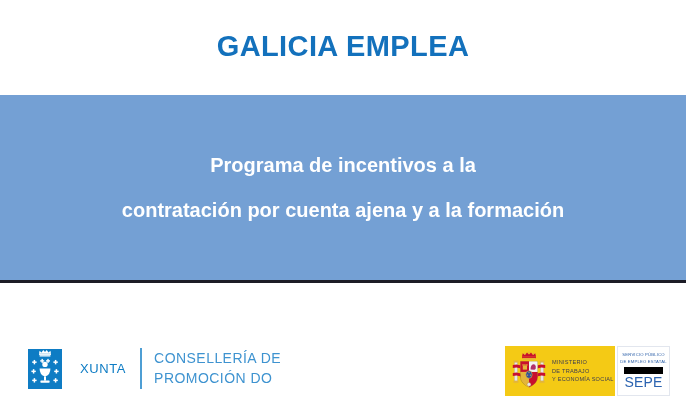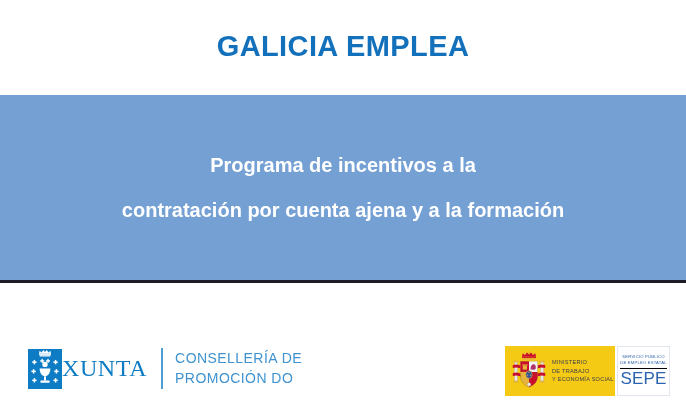--- a/index.html
+++ b/index.html
@@ -84,26 +84,26 @@
   }
   #xunta-emblem {
     width: 34px;
     height: 40px;
     background: #0E7CC4;
     position: relative;
     flex: 0 0 auto;
   }
   #xunta-emblem svg { display: block; }
   #xunta-wordmark {
-    margin-left: 0;
+    margin-left: 18px;
     color: #0E7CC4;
-    font-size: 24px;
+    font-size: 13px;
     line-height: 1.16;
     letter-spacing: 0.6px;
-    font-family: Liberation Serif, serif;
+    font-family: Liberation Sans, sans-serif;
     white-space: nowrap;
   }
   #xunta-wordmark .wm-line { display: block; }
   #logo-divider {
     width: 2px;
     height: 41px;
     background: #4E9ED4;
     margin-left: 14px;
     margin-right: 12px;
     flex: 0 0 auto;
@@ -169,24 +169,24 @@
     line-height: 1.5;
     letter-spacing: 0.18px;
     text-align: center;
     font-family: "Liberation Sans", sans-serif;
     white-space: nowrap;
   }
   #sepe-sub .sepe-line { display: block; }
   #sepe-word {
     margin-top: 2px;
     color: #2B63B0;
-    font-size: 17px;
+    font-size: 14px;
     letter-spacing: 0.2px;
     font-family: "Liberation Sans", sans-serif;
-    border-top: 1px solid #000000;
+    border-top: 7px solid #000000;
     padding-top: 1px;
     line-height: 1.05;
   }
 </style>
 </head>
 <body>
 
 <div id="header-area">
   <div id="page-title">GALICIA EMPLEA</div>
 </div>

